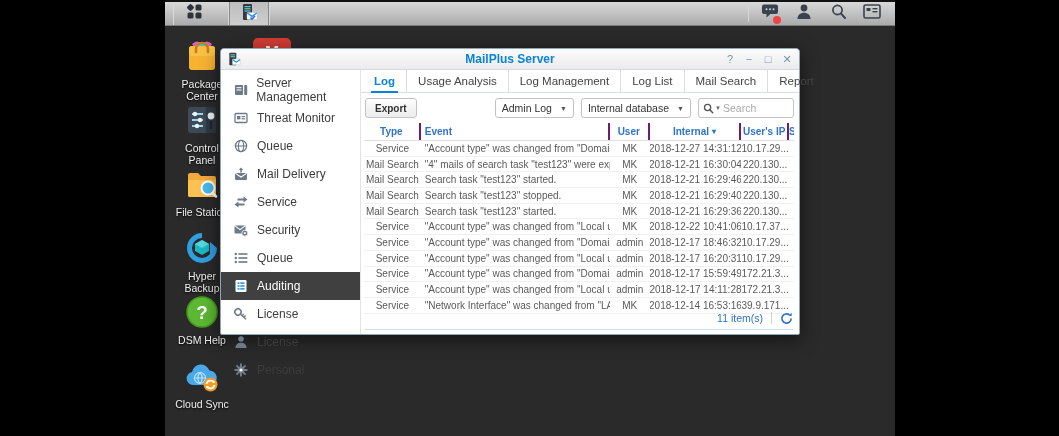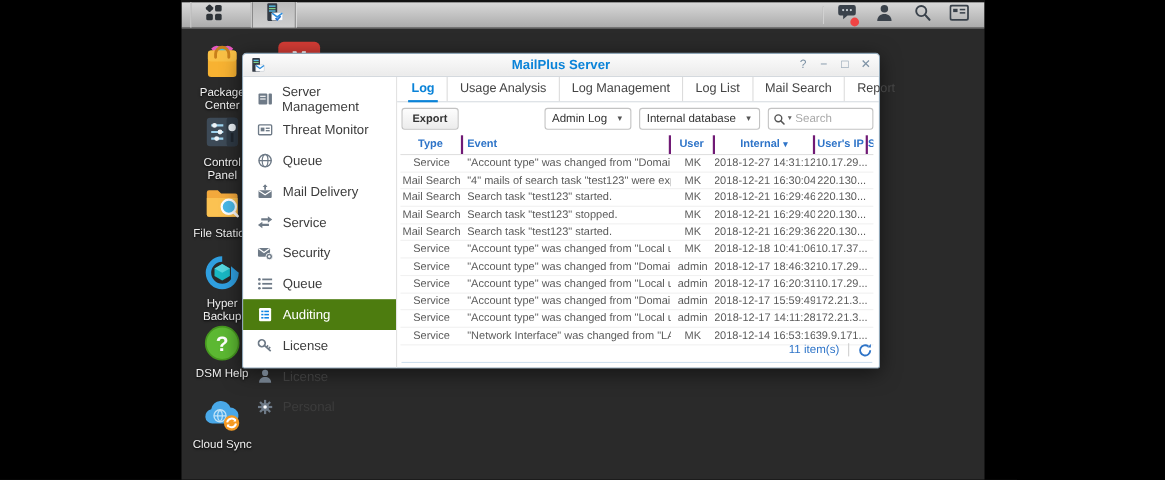--- a/index.html
+++ b/index.html
@@ -45,21 +45,21 @@
         line-height:14px; }
 
   .win-body { flex:1; display:flex; min-height:0; }
 
   
   .sidebar { width:140px; border-right:1px solid #e3e3e3; padding-top:6px; }
   .side-item { height:28px; display:flex; align-items:center; padding-left:12px;
                font-size:12px; color:#3c3c3c; cursor:pointer; }
   .side-item .sic { width:16px; height:16px; margin-right:8px; color:#6e7a87;
                     display:flex; align-items:center; justify-content:center; }
-  .side-item.active { background:#4d7c0f; color:#fff; }
+  .side-item.active { background:#404040; color:#fff; }
   .side-item.active .sic { color:#fff; }
 
   
   .content { flex:1; display:flex; flex-direction:column; position:relative; min-width:0; }
   .tabbar { height:23px; display:flex; align-items:stretch; border-bottom:1px solid #d8dde2;
             padding-left:2px; }
   .tab { padding:0 11px; font-size:11.5px; color:#444; display:flex; align-items:center;
          position:relative; cursor:pointer; white-space:nowrap; }
   .tab + .tab { border-left:1px solid #dcdcdc; }
   .tab.active { color:#0a83d8; font-weight:bold; }
@@ -501,21 +501,21 @@
                 <div class="cell c-event">Search task "test123" started.</div>
                 <div class="cell c-user">MK</div>
                 <div class="cell c-dt">2018-12-21 16:29:36</div>
                 <div class="cell c-ip">220.130...</div>
                 <div class="cell c-partial"></div>
               </div>
               <div class="trow">
                 <div class="cell c-type">Service</div>
                 <div class="cell c-event">"Account type" was changed from "Local user...</div>
                 <div class="cell c-user">MK</div>
-                <div class="cell c-dt">2018-12-18 10:41:06</div>
+                <div class="cell c-dt">2018-12-22 10:41:06</div>
                 <div class="cell c-ip">10.17.37...</div>
                 <div class="cell c-partial"></div>
               </div>
               <div class="trow">
                 <div class="cell c-type">Service</div>
                 <div class="cell c-event">"Account type" was changed from "Domain Us...</div>
                 <div class="cell c-user">admin</div>
                 <div class="cell c-dt">2018-12-17 18:46:32</div>
                 <div class="cell c-ip">10.17.29...</div>
                 <div class="cell c-partial"></div>

